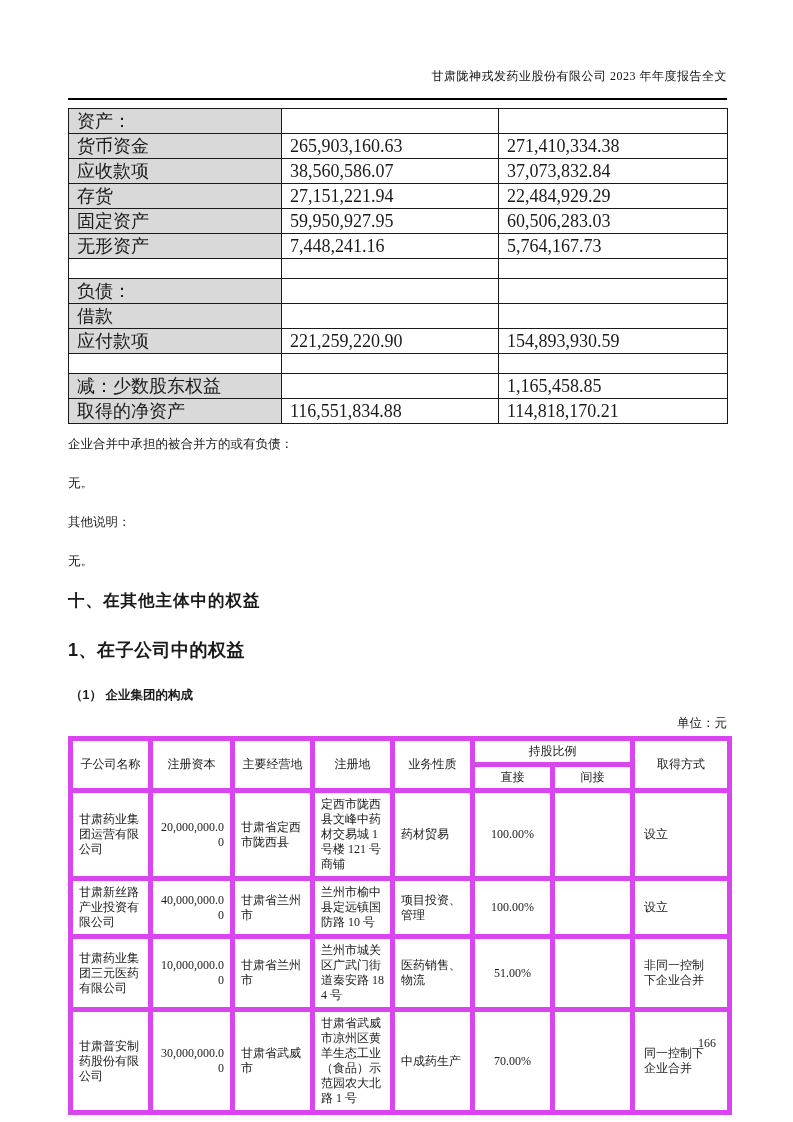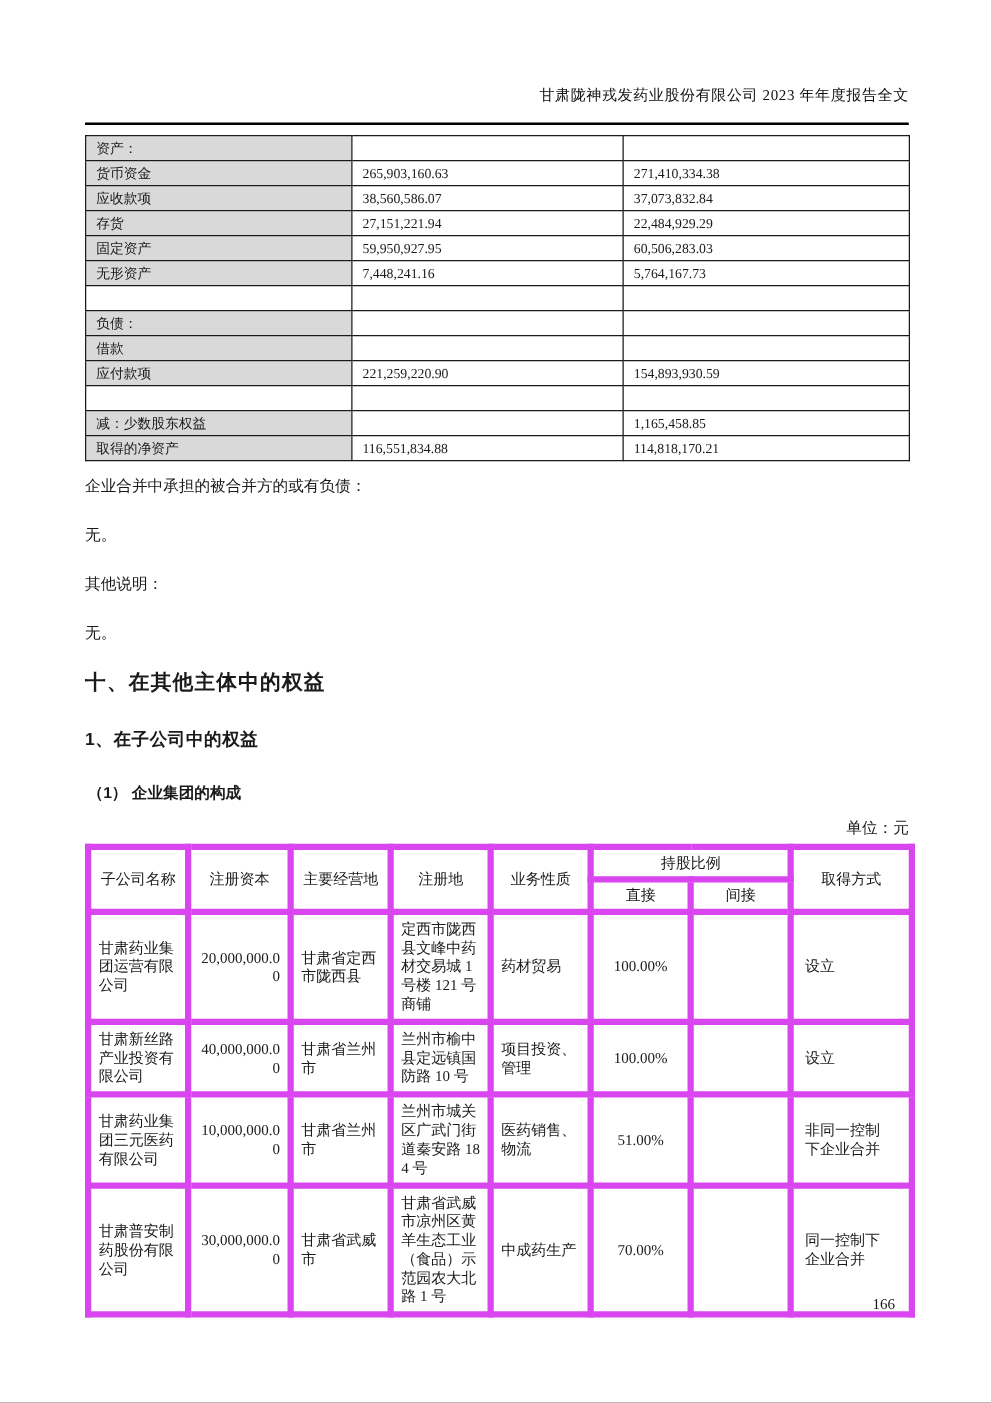--- a/index.html
+++ b/index.html
@@ -29,21 +29,21 @@
     border-bottom: 2.5px solid #000;
     height: 0;
   }
 
   
   table.t1 {
     border-collapse: collapse;
     table-layout: fixed;
     width: 659px;
     margin-top: 8px;
-    font-size: 11px;
+    font-size: 18px;
   }
   .t1 td {
     border: 1px solid #1a1a1a;
     height: 20px;
     padding: 0 8px;
     vertical-align: middle;
     overflow: hidden;
     white-space: nowrap;
   }
   .t1 td.lbl { background: #d9d9d9; text-align: left; }
@@ -59,21 +59,21 @@
     margin: 21px 0 0 0;
     font-family: "Liberation Sans", "DejaVu Sans", sans-serif;
     font-weight: bold;
     font-size: 16.5px;
     letter-spacing: 1px;
   }
   .h2 {
     margin: 26px 0 16px 0;
     font-family: "Liberation Sans", "DejaVu Sans", sans-serif;
     font-weight: bold;
-    font-size: 14px;
+    font-size: 18px;
     letter-spacing: 0.5px;
   }
   .h3 {
     margin: 25px 0 0 2px;
     font-family: "Liberation Sans", "DejaVu Sans", sans-serif;
     font-weight: bold;
     font-size: 12.5px;
   }
   .unit-line { margin-top: 11px; text-align: right; font-size: 12.5px; }
 

